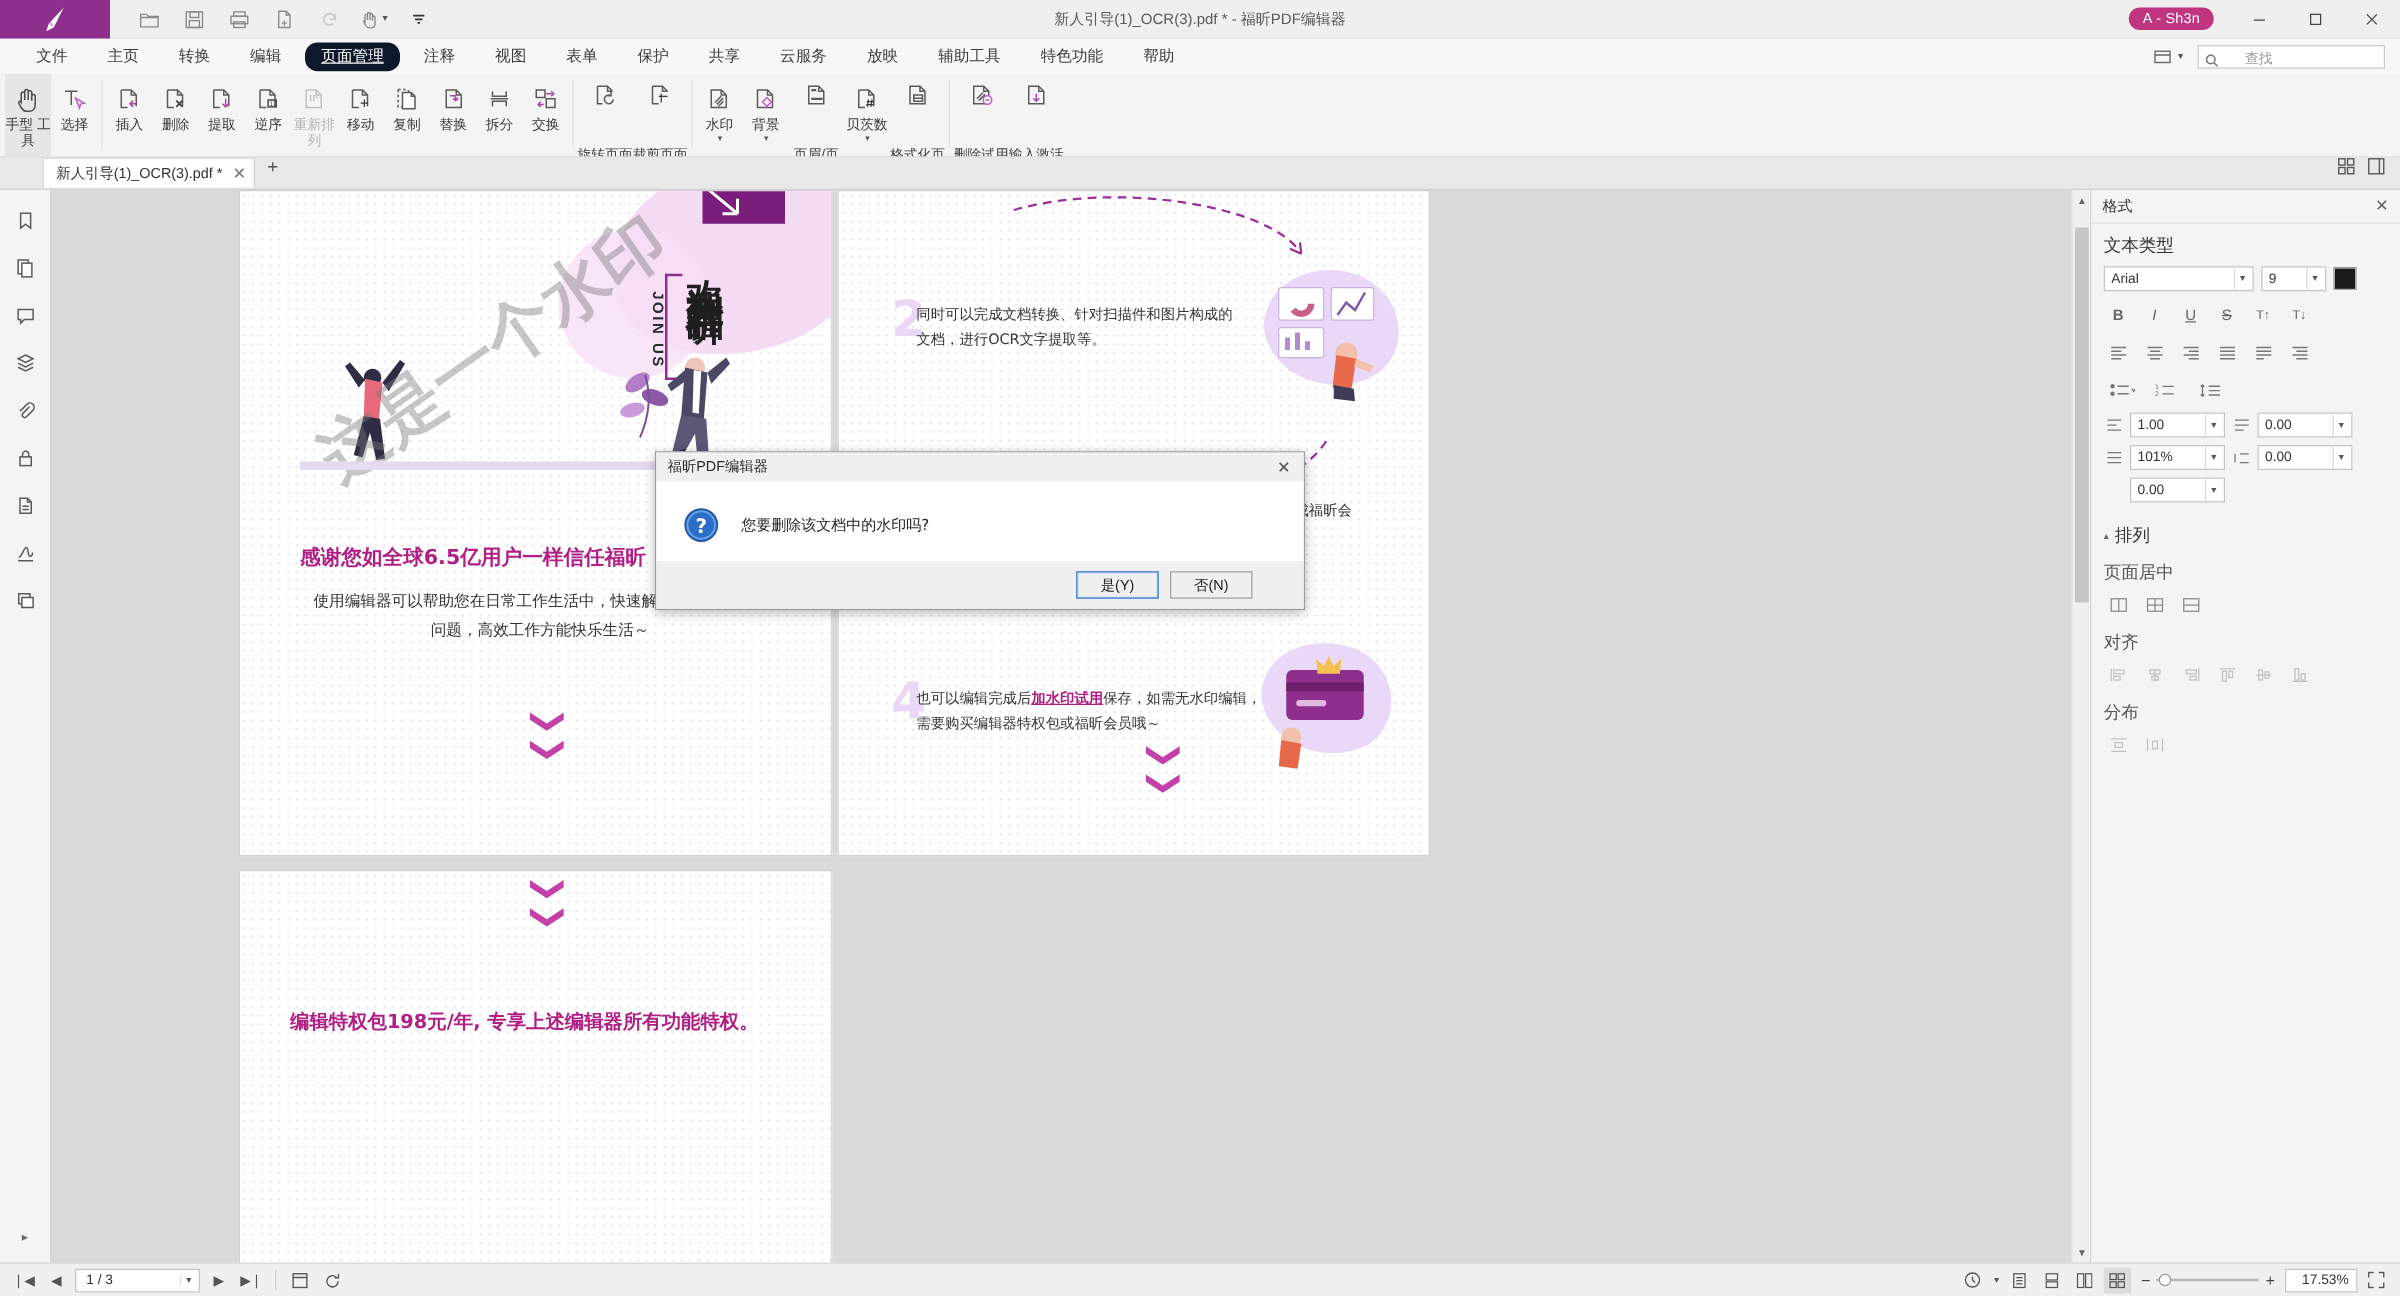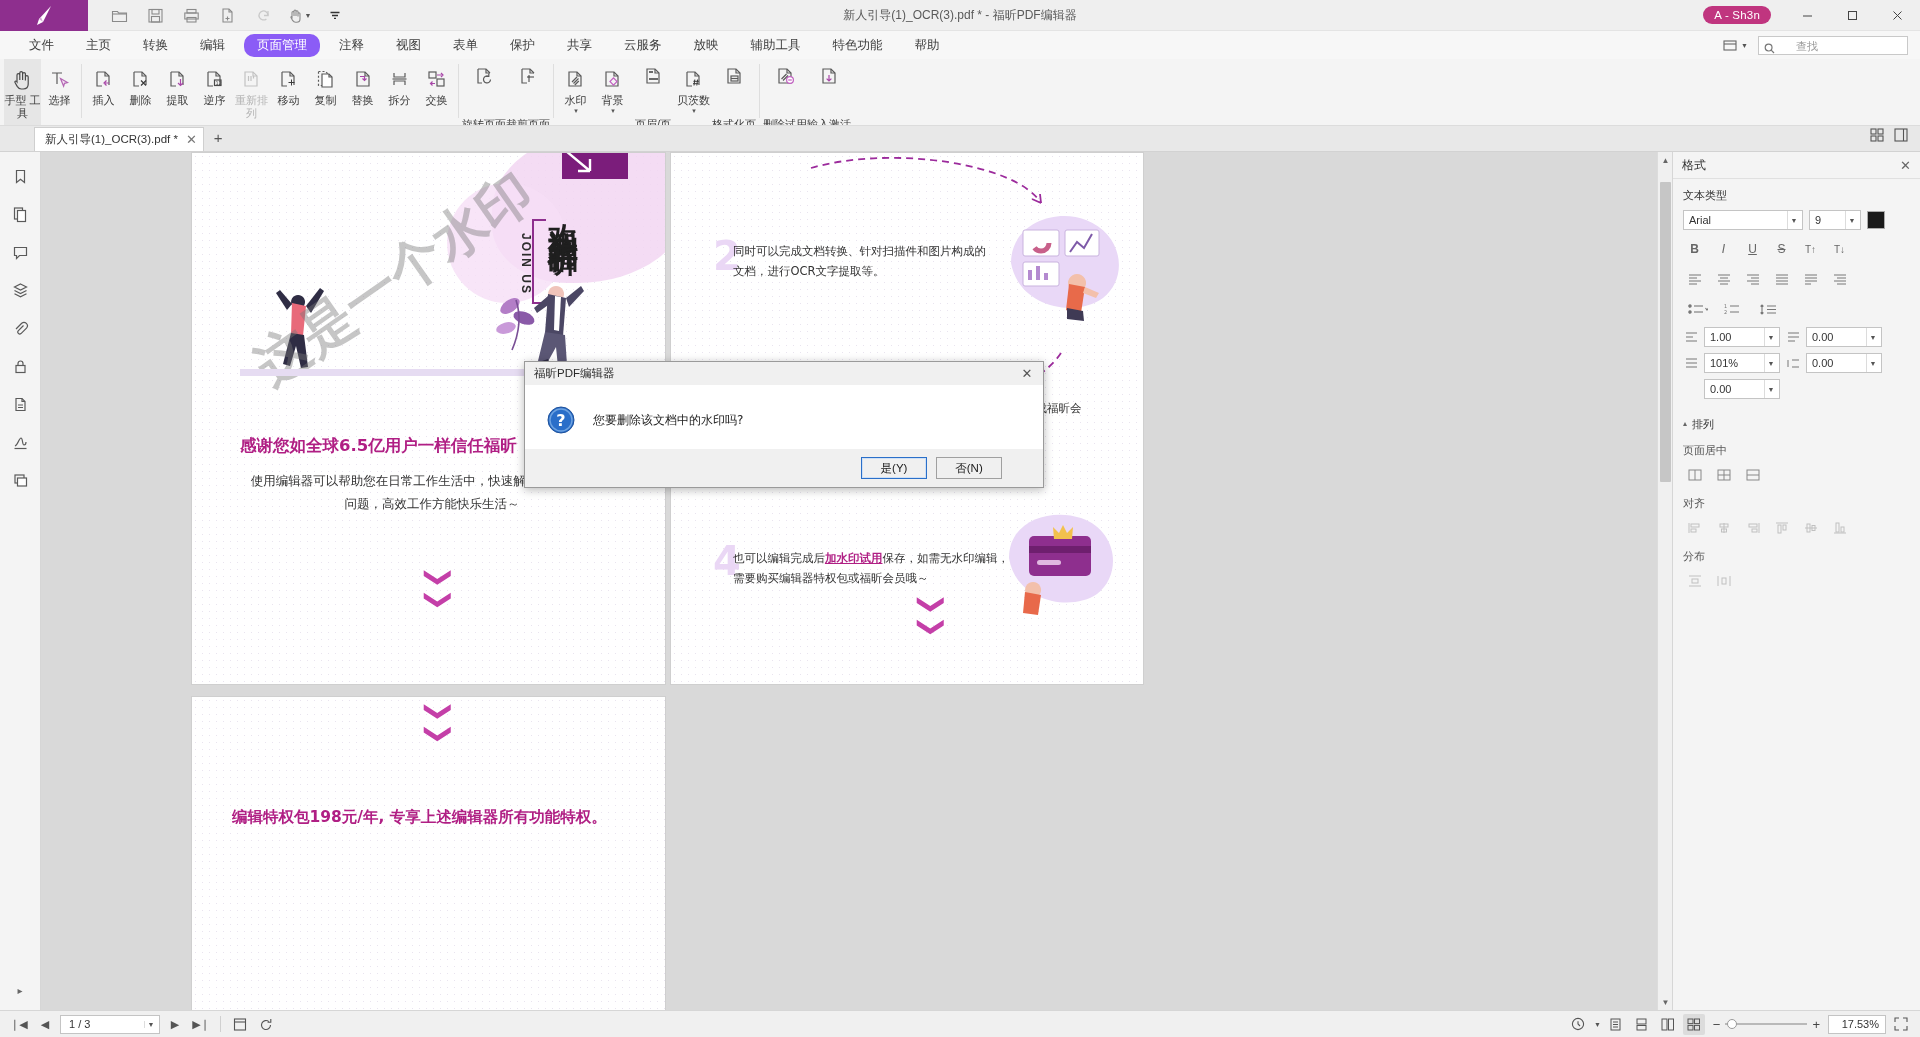--- a/index.html
+++ b/index.html
@@ -44,21 +44,21 @@
 
   
   .menubar {
     height: 28px; background: #f7f7f7; display: flex; align-items: center;
     padding-left: 16px; flex: none; position: relative;
   }
   .menu-item {
     font-size: 12.5px; color: #3c3c3c; padding: 3px 13px; margin-right: 6px;
     border-radius: 10px; white-space: nowrap;
   }
-  .menu-item.active { background: #8b5cf6; color: #fff; }
+  .menu-item.active { background: #0f172a; color: #fff; text-decoration: underline; }
   .menubar-right { margin-left: auto; display: flex; align-items: center; padding-right: 12px; gap: 6px; }
   .ribbon-toggle { display:flex; align-items:center; gap:2px; color:#555; padding: 2px 4px; }
   .searchbox {
     width: 150px; height: 19px; border: 1px solid #c9c9c9; background: #fff;
     display: flex; align-items: flex-end; padding: 0 5px; gap: 21px;
   }
   .searchbox span { font-size: 11px; color: #9a9a9a; }
 
   
   .ribbon {
@@ -75,21 +75,21 @@
   .rb-lab {
     font-size: 11px; color: #3a3a3a; line-height: 13px; text-align: center;
     width: 100%; word-break: break-all;
   }
   .rb-item.dis .rb-lab { color: #b4b4b4; font-family: Liberation Serif, serif; }
   .rb-sep { width: 1px; height: 54px; background: #dedede; margin: 5px 3px 0; flex:none; }
   .caret { font-size: 7px; color: #555; margin-left: 1px; }
 
   
   .tabstrip {
-    height: 26px; background: #e8e8e8; display: flex; align-items: center; flex: none;
+    height: 26px; background: #e8e8e8; display: flex; align-items: flex-start; flex: none;
     padding-left: 34px; position: relative; border-bottom: 1px solid #d2d2d2;
   }
   .doctab {
     height: 24px; background: #fff; border: 1px solid #cfcfcf; border-bottom: none;
     display: flex; align-items: center; padding: 0 6px 0 10px; gap: 8px;
     font-size: 11.5px; color: #333; max-width: 230px;
   }
   .doctab .x { color: #777; font-size: 13px; line-height: 1; }
   .tab-plus { font-size: 15px; color: #555; padding: 0 10px 2px; line-height: 1; }
   .tabstrip-right { margin-left: auto; display: flex; align-items: center; gap: 10px; padding-right: 12px; padding-bottom: 3px; }
@@ -186,21 +186,21 @@
   
   .fmtpanel {
     width: 248px; background: #f4f4f4; border-left: 1px solid #d6d6d6;
     display: flex; flex-direction: column; flex: none;
   }
   .fp-head {
     height: 27px; display: flex; align-items: center; padding: 0 9px;
     border-bottom: 1px solid #e0e0e0; font-size: 12px; color: #333;
   }
   .fp-head .x { margin-left: auto; color: #666; font-size: 13px; }
-  .fp-sec { font-size: 11px; color: #333; padding: 9px 10px 5px; }
+  .fp-sec { font-size: 14px; color: #333; padding: 9px 10px 5px; }
   .fp-sec.tri::before { content: '▴'; font-size: 8px; color:#666; margin-right: 5px; vertical-align: 2px; }
   .fp-row { display: flex; align-items: center; gap: 6px; padding: 2px 10px 4px; }
   .combo {
     height: 20px; border: 1px solid #c4c4c4; background: #fff; display: flex;
     align-items: center; padding: 0 2px 0 5px; font-size: 11px; color: #333;
   }
   .combo .cv { flex: 1; overflow: hidden; white-space: nowrap; }
   .combo .cb { width: 13px; height: 18px; display: flex; align-items: center; justify-content: center;
     color: #555; font-size: 7px; border-left: 1px solid #dcdcdc; }
   .swatch { width: 18px; height: 18px; background: #1a1a1a; border: 1px solid #aaa; }

